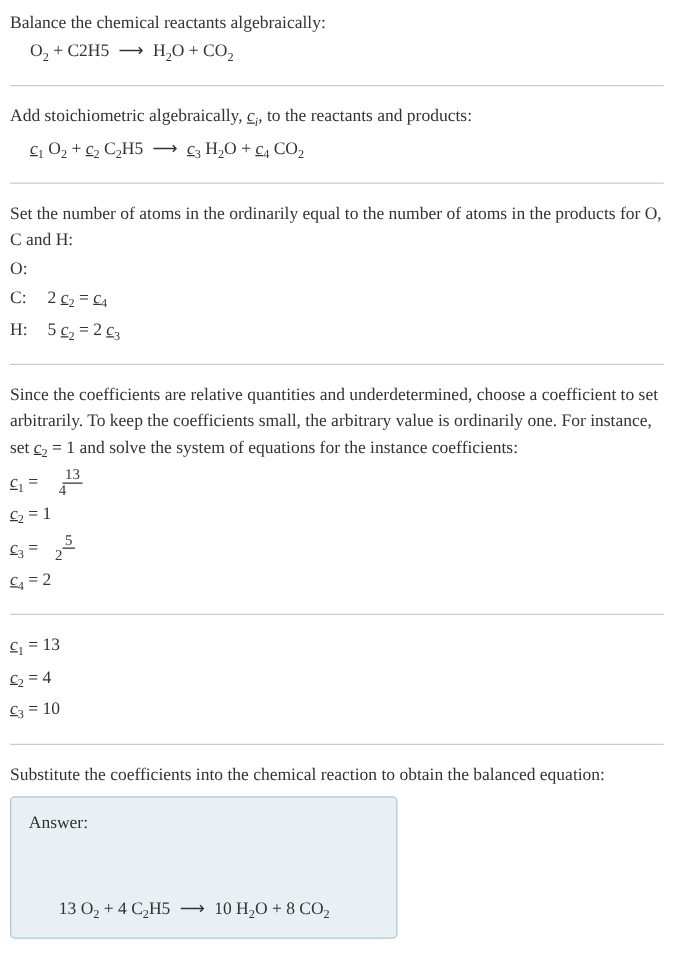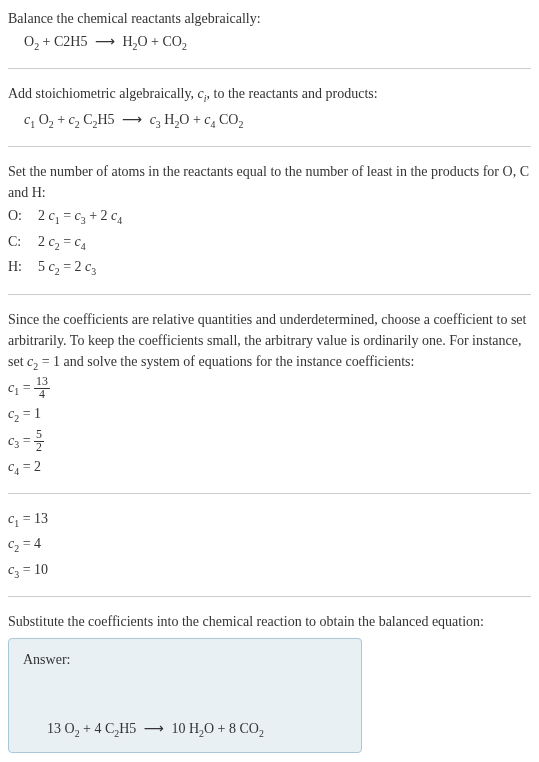--- a/index.html
+++ b/index.html
@@ -36,21 +36,21 @@
       width: 30px;
     }
     .coeff-line {
       margin: 2px 0;
     }
     .answer-box {
       border: 1px solid #a8c8d8;
       background: #e8f0f4;
       padding: 10px 14px;
       border-radius: 4px;
-      width: 354px;
+      width: 310px;
       margin-top: 6px;
     }
     .answer-label {
       margin-bottom: 6px;
     }
     .answer-content {
       padding-left: 24px;
       margin-top: 48px;
     }
     sub {
@@ -61,27 +61,29 @@
       display: inline-block;
       vertical-align: middle;
       text-align: center;
       font-size: 0.85em;
       line-height: 1;
     }
     .frac-num {
       display: block;
       border-bottom: 1px solid #333;
       padding: 0 2px;
+      margin-left: 16px;
     }
     .frac-den {
       display: block;
       padding: 0 2px;
     }
     .ital {
       font-style: italic;
+      text-decoration: underline;
     }
     .arrow {
       padding: 0 4px;
     }
   </style>
 </head>
 <body>
 
 <div class="section">
   <div>Balance the chemical reactants algebraically:</div>
@@ -91,24 +93,23 @@
 <hr class="divider">
 
 <div class="section">
   <div><span>Add stoichiometric algebraically, </span><span class="ital">c<sub>i</sub></span><span>, to the reactants and products:</span></div>
   <div class="equation-line"><span class="ital">c</span><sub>1</sub> O<sub>2</sub> + <span class="ital">c</span><sub>2</sub> C<sub>2</sub>H5 <span class="arrow">⟶</span> <span class="ital">c</span><sub>3</sub> H<sub>2</sub>O + <span class="ital">c</span><sub>4</sub> CO<sub>2</sub></div>
 </div>
 
 <hr class="divider">
 
 <div class="section">
-  <div>Set the number of atoms in the reactants equal to the number of least in the products for O, C and H:</div>
+  <div>Set the number of atoms in the ordinarily equal to the number of atoms in the products for O, C and H:</div>
   <div class="table-row">
     <span class="table-label">O:</span>
-    <span>2 <span class="ital">c</span><sub>1</sub> = <span class="ital">c</span><sub>3</sub> + 2 <span class="ital">c</span><sub>4</sub></span>
   </div>
   <div class="table-row">
     <span class="table-label">C:</span>
     <span>2 <span class="ital">c</span><sub>2</sub> = <span class="ital">c</span><sub>4</sub></span>
   </div>
   <div class="table-row">
     <span class="table-label">H:</span>
     <span>5 <span class="ital">c</span><sub>2</sub> = 2 <span class="ital">c</span><sub>3</sub></span>
   </div>
 </div>

